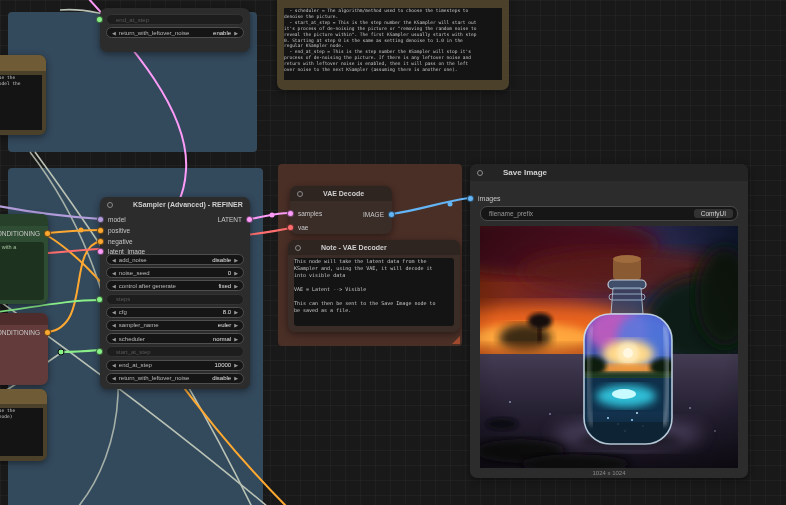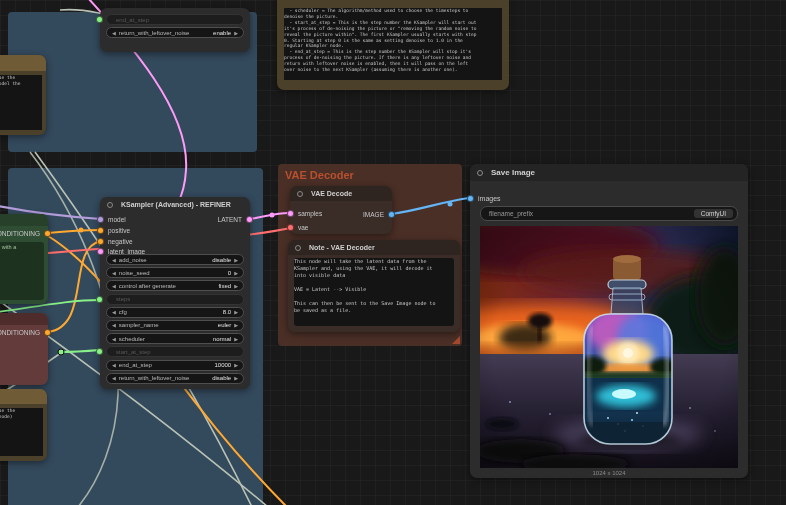--- a/index.html
+++ b/index.html
@@ -17,21 +17,21 @@
   .group-blue{background:#33495c;}
   .group-brown{background:#4a2f26;}
   .group-title{font-size:11px;font-weight:bold;padding:5px 7px;color:#b8502f;}
   .gresize{position:absolute;right:2px;bottom:2px;width:0;height:0;
     border-left:8px solid transparent;border-bottom:8px solid #b8502f;opacity:.8;}
   svg.wires{position:absolute;left:0;top:0;z-index:2;pointer-events:none;}
   .node{position:absolute;border-radius:7px;z-index:3;box-shadow:0 2px 7px rgba(0,0,0,.45);}
   .node-gray{background:#2c2c2c;}
   .node-warm{background:#3a2d28;}
   .ntitle{position:absolute;top:0;left:0;right:0;height:15px;border-radius:7px 7px 0 0;
-    display:flex;align-items:center;gap:8px;padding:1px 7px;box-sizing:border-box;
+    display:flex;align-items:center;gap:20px;padding:1px 7px;box-sizing:border-box;
     font-size:7px;font-weight:bold;color:#cfcfcf;white-space:nowrap;overflow:hidden;}
   .ntitle-gray{background:#242424;}
   .ntitle-warm{background:#2e2420;}
   .circ{width:6px;height:6px;border-radius:50%;border:1px solid #8a8a8a;box-sizing:border-box;flex:none;}
   .slotrow{position:absolute;display:flex;align-items:center;gap:4px;height:11px;font-size:6.5px;color:#c8c8c8;white-space:nowrap;}
   .slotrow.out{flex-direction:row-reverse;}
   .dot{width:7px;height:7px;border-radius:50%;border:1px solid rgba(0,0,0,.55);box-sizing:border-box;flex:none;}
   .c-model{background:#b39ddb}.c-cond{background:#ffa931}.c-latent{background:#ff9cf9}
   .c-vae{background:#ff6e6e}.c-img{background:#64b5f6}.c-int{background:#89f089}
   .widgets{position:absolute;left:6px;right:6px;}
@@ -63,21 +63,20 @@
   .caption{position:absolute;left:0;right:0;text-align:center;font-size:6px;color:#8a8a8a;}
 </style>
 </head>
 <body>
 
 <div id="canvas">
 
   <div class="group group-blue" style="left:8px;top:12px;width:249px;height:140px;"></div>
   <div class="group group-blue" style="left:8px;top:168px;width:255px;height:345px;"></div>
   <div class="group group-brown" style="left:278px;top:164px;width:184px;height:182px;">
-    <div class="group-title">VAE Decoder</div>
     <div class="gresize"></div>
   </div>
 
   <svg class="wires" width="786" height="505" viewBox="0 0 786 505">
     <path d="M60,10 C85,8 112,15 129,23" stroke="#b9c2b4" stroke-width="1.6" fill="none"></path>
     <path d="M35,152 C120,268 195,390 252,507" stroke="#b9c2b4" stroke-width="1.6" fill="none"></path>
     <path d="M-2,300 C85,362 185,437 268,507" stroke="#b9c2b4" stroke-width="1.6" fill="none"></path>
     <path d="M30,152 C90,230 120,330 118,395 C116,440 100,480 78,507" stroke="#b9c2b4" stroke-width="1.6" fill="none" opacity=".85"></path>
     <path d="M-2,395 C25,380 45,363 61,353" stroke="#b9c2b4" stroke-width="1.6" fill="none"></path>
     <path d="M88,-2 C128,42 190,110 186,170 C183,228 135,246 101,251" stroke="#ff9cf9" stroke-width="2" fill="none"></path>

